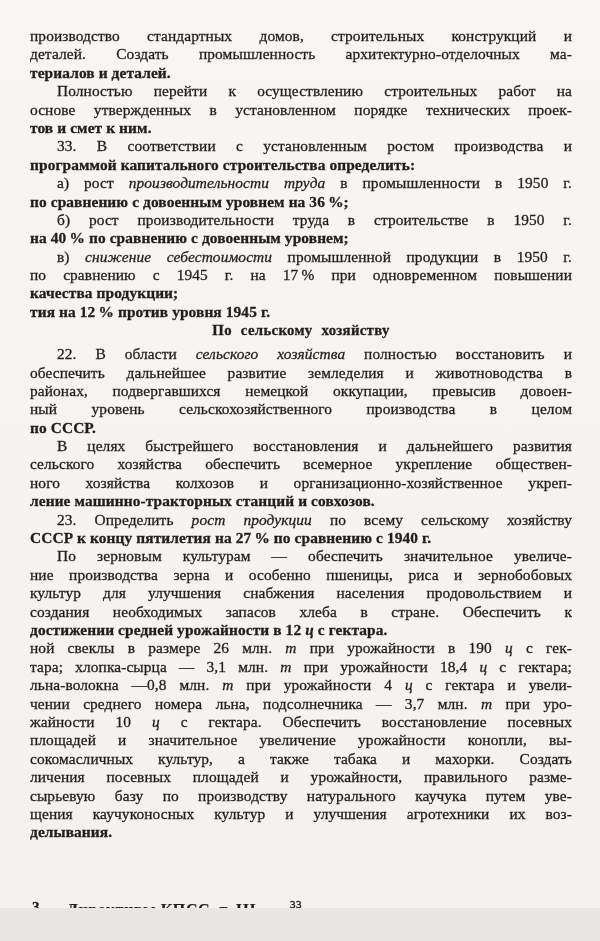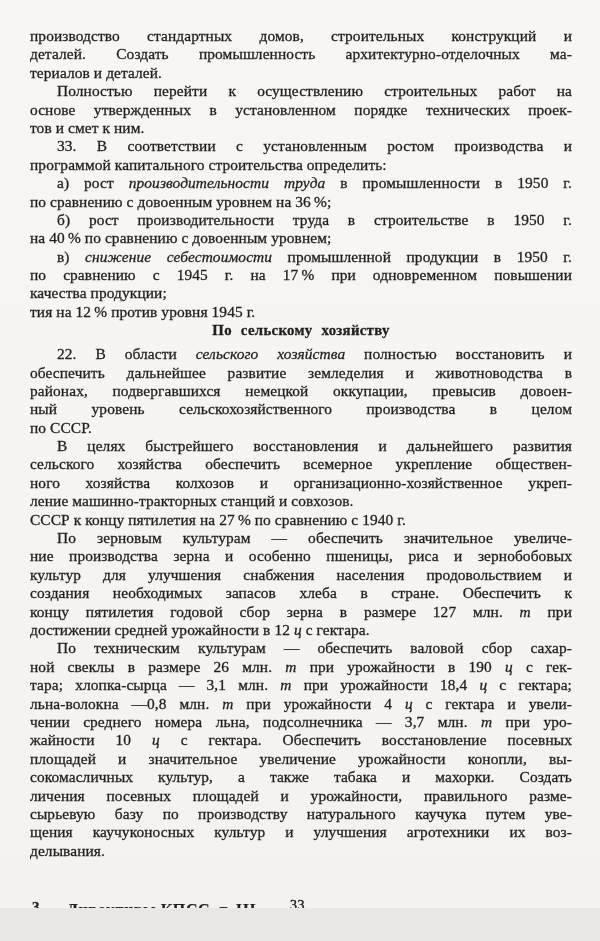--- a/index.html
+++ b/index.html
@@ -25,20 +25,21 @@
     font-size: 15.4px;
     letter-spacing: 0.1px;
     text-align: justify;
     text-align-last: justify;
     overflow: hidden;
     -webkit-text-stroke: 0.3px currentColor;
   }
   .line.end {
     text-align: right;
     text-align-last: left;
+    font-weight: bold;
   }
   .line.indent { text-indent: 27px; }
   .line.heading {
     text-align: center;
     text-align-last: center;
     font-weight: 700;
     font-size: 14.8px;
     word-spacing: 5px;
     letter-spacing: 0.3px;
     margin-bottom: 5.5px;
@@ -66,21 +67,21 @@
     top: 3px;
     font-weight: 700;
     font-size: 16px;
     letter-spacing: 0.6px;
     -webkit-text-stroke: 0.2px currentColor;
   }
   .footer .pagenum {
     position: absolute;
     left: 260px;
     top: 0;
-    font-size: 14px;
+    font-size: 11px;
     font-weight: 400;
     letter-spacing: 0.5px;
     -webkit-text-stroke: 0.4px currentColor;
   }
 </style>
 </head>
 <body>
 
 <div class="page">
   <div class="text-block">
@@ -103,28 +104,27 @@
       <div class="line heading"><span>По сельскому хозяйству</span></div>
       <div class="line indent"><span>22. В области </span><span class="it">сельского хозяйства</span><span> полностью восстановить и</span></div>
       <div class="line"><span>обеспечить дальнейшее развитие земледелия и животноводства в</span></div>
       <div class="line"><span>районах, подвергавшихся немецкой оккупации, превысив довоен-</span></div>
       <div class="line"><span>ный уровень сельскохозяйственного производства в целом</span></div>
       <div class="line end"><span>по СССР.</span></div>
       <div class="line indent"><span>В целях быстрейшего восстановления и дальнейшего развития</span></div>
       <div class="line"><span>сельского хозяйства обеспечить всемерное укрепление обществен-</span></div>
       <div class="line"><span>ного хозяйства колхозов и организационно-хозяйственное укреп-</span></div>
       <div class="line end"><span>ление машинно-тракторных станций и совхозов.</span></div>
+      <div class="line indent"><span>23. Определить </span><span class="it">рост продукции</span><span> по всему сельскому хозяйству</span></div>
       <div class="line end"><span>СССР к концу пятилетия на 27 % по сравнению с 1940 г.</span></div>
       <div class="line indent"><span>По зерновым культурам — обеспечить значительное увеличе-</span></div>
       <div class="line"><span>ние производства зерна и особенно пшеницы, риса и зернобобовых</span></div>
       <div class="line"><span>культур для улучшения снабжения населения продовольствием и</span></div>
       <div class="line"><span>создания необходимых запасов хлеба в стране. Обеспечить к</span></div>
-      <div class="line"><span>концу пятилетия годовой сбор зерна в размере 127 млн. </span><span class="it">т</span><span> при</span></div>
       <div class="line end"><span>достижении средней урожайности в 12 </span><span class="it">ц</span><span> с гектара.</span></div>
-      <div class="line indent"><span>По техническим культурам — обеспечить валовой сбор сахар-</span></div>
       <div class="line"><span>ной свеклы в размере 26 млн. </span><span class="it">т</span><span> при урожайности в 190 </span><span class="it">ц</span><span> с гек-</span></div>
       <div class="line"><span>тара; хлопка-сырца — 3,1 млн. </span><span class="it">т</span><span> при урожайности 18,4 </span><span class="it">ц</span><span> с гектара;</span></div>
       <div class="line"><span>льна-волокна —0,8 млн. </span><span class="it">т</span><span> при урожайности 4 </span><span class="it">ц</span><span> с гектара и увели-</span></div>
       <div class="line"><span>чении среднего номера льна, подсолнечника — 3,7 млн. </span><span class="it">т</span><span> при уро-</span></div>
       <div class="line"><span>жайности 10 </span><span class="it">ц</span><span> с гектара. Обеспечить восстановление посевных</span></div>
       <div class="line"><span>площадей и значительное увеличение урожайности конопли, вы-</span></div>
       <div class="line"><span>сокомасличных культур, а также табака и махорки. Создать</span></div>
       <div class="line"><span>личения посевных площадей и урожайности, правильного разме-</span></div>
       <div class="line"><span>сырьевую базу по производству натурального каучука путем уве-</span></div>
       <div class="line"><span>щения каучуконосных культур и улучшения агротехники их воз-</span></div>

